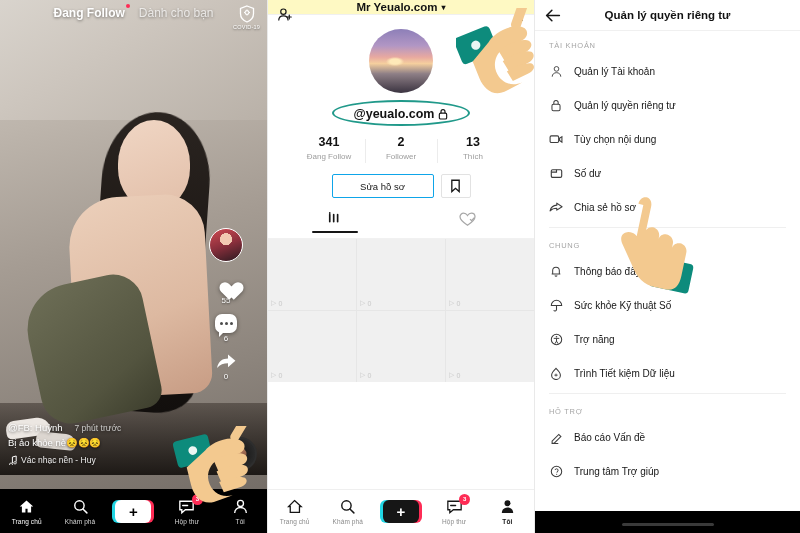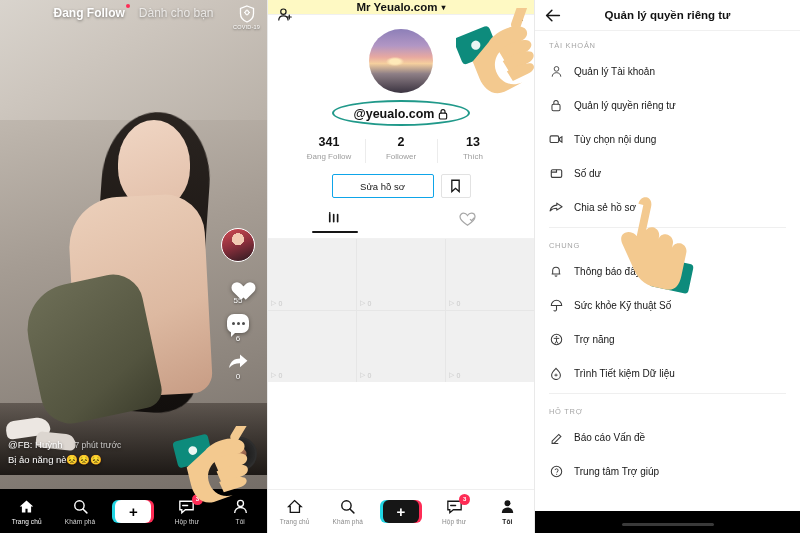--- a/index.html
+++ b/index.html
@@ -86,21 +86,21 @@
   .covid-badge {
     position:absolute; right:7px; top:5px; z-index:6;
     display:flex; flex-direction:column; align-items:center; gap:1px;
   }
   .covid-badge .cv-txt {
     color:#ffffff; font-size:5.5px; letter-spacing:.2px;
     text-shadow:0 1px 2px rgba(0,0,0,.5);
   }
 
   .side-actions {
-    position:absolute; right:12px; top:228px; z-index:6;
+    position:absolute; right:24px; top:228px; z-index:6;
     display:flex; flex-direction:column; align-items:center; gap:9px;
   }
   .avatar-ring {
     width:34px; height:34px; border-radius:50%;
     border:1.6px solid #ffffff;
     background:
       radial-gradient(circle at 50% 32%, #f2c9b2 0 22%, transparent 23%),
       linear-gradient(160deg,#cf4a52,#8a2f3c 50%,#2a1a20);
     position:relative; margin-bottom:4px;
   }
@@ -320,21 +320,27 @@
         </svg>
         <div class="cnt">0</div>
       </div>
     </div>
 
     <div class="caption-block">
       <div class="cap-row1">
         <span>@FB: Huỳnh</span>
         <span class="cap-time">7 phút trước</span>
       </div>
-      <div class="cap-row2">Bị ảo năng nè😣😣😣</div>
+      <div class="cap-row2">Bị ảo khỏe nè😣😣😣</div>
+      <div class="cap-row3">
+        <svg width="9" height="10" viewBox="0 0 9 10">
+          <path d="M3 8 a1.4 1.4 0 1 0 .01 0 M7 6.6 a1.2 1.2 0 1 0 .01 0 M4.4 8 V2 L8.2 1 V6.6" stroke="#ffffff" stroke-width="1" fill="none"></path>
+        </svg>
+        <span>Vác  nhạc nền - Huy</span>
+      </div>
     </div>
     <div class="disc"></div>
 
     <div class="botnav dark">
       <div class="nv">
         <svg class="ic" viewBox="0 0 24 24">
           <path d="M12 3.5 L21.5 12 h-3 v8.5 h-5 v-5.5 h-3 v5.5 h-5 V12 h-3 Z" fill="#ffffff"></path>
         </svg>
         <span class="lbl on">Trang chủ</span>
       </div>

